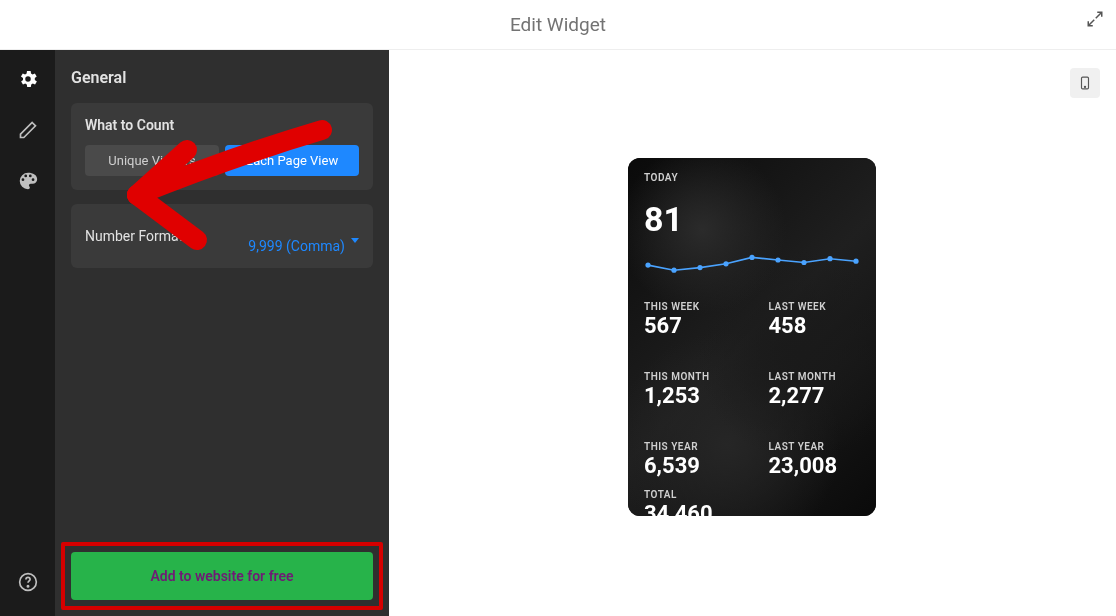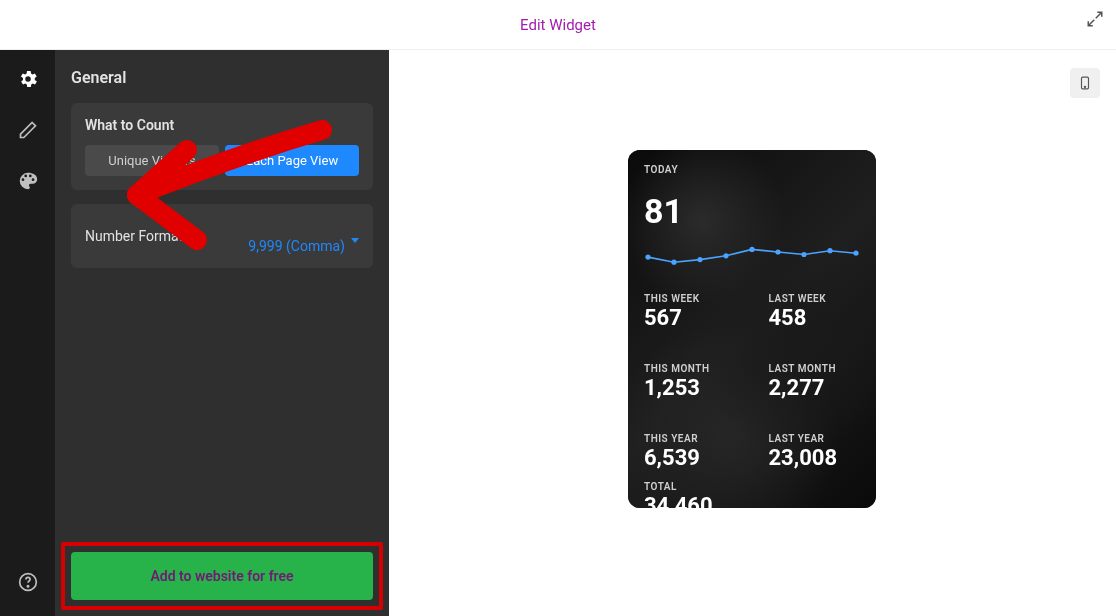--- a/index.html
+++ b/index.html
@@ -1,21 +1,21 @@
 <!DOCTYPE html>
 <html><head>
 <meta charset="utf-8">
 <style>
   * { margin:0; padding:0; box-sizing:border-box; font-family: -apple-system, "Segoe UI", Roboto, Arial, sans-serif; }
   html,body { width:1116px; height:616px; background:#f5f5f5; overflow:hidden; }
   .header {
     height:50px; background:#fff; display:flex; align-items:center; justify-content:center;
     position:relative; border-bottom:1px solid #eee;
   }
-  .header-title { font-size:15px; color:#a21caf; }
+  .header-title { font-size:19px; color:#737373; }
   .expand-btn { position:absolute; right:12px; top:10px; color:#555; cursor:pointer; }
   .body { display:flex; height:566px; }
 
   .iconstrip { width:55px; background:#1b1b1b; display:flex; flex-direction:column; align-items:center; padding-top:18px; gap:26px; }
   .iconstrip .icon { color:#bfbfbf; cursor:pointer; }
   .iconstrip .icon.active { color:#fff; }
   .iconstrip .spacer { flex:1; }
   .iconstrip .help { margin-bottom:20px; }
 
   .panel { width:334px; background:#2f2f2f; display:flex; flex-direction:column; padding:18px 16px 14px 16px; position:relative; }
@@ -38,21 +38,21 @@
   .add-wrap { border:4px solid #d60000; border-radius:2px; padding:6px; margin:0 -10px -8px -10px; }
   .add-btn {
     background:#27b34a; color:#701a75; text-align:center; padding:16px 0; border-radius:4px;
     font-size:14px; font-weight:600; cursor:pointer;
   }
 
   .preview { flex:1; background:#fff; position:relative; }
   .device-toggle { position:absolute; top:18px; right:16px; width:30px; height:30px; background:#f0f0f0; border-radius:4px; display:flex; align-items:center; justify-content:center; color:#555; cursor:pointer; }
 
   .widget {
-    position:absolute; left:239px; top:100px; width:248px; height:358px;
+    position:absolute; left:239px; top:108px; width:248px; height:358px;
     border-radius:12px; background:#111; overflow:hidden; color:#fff;
   }
   .wave-bg { position:absolute; inset:0; background:
       radial-gradient(circle at 30% 20%, #2b2b2b 0%, transparent 25%),
       radial-gradient(circle at 70% 55%, #1a1a1a 0%, transparent 40%),
       radial-gradient(circle at 40% 80%, #262626 0%, transparent 35%),
       linear-gradient(135deg, #0a0a0a 0%, #1f1f1f 50%, #0a0a0a 100%);
   }
   .widget-inner { position:relative; padding:14px 16px; }
   .w-lbl { font-size:10px; letter-spacing:0.5px; color:#d0d0d0; font-weight:600; }

